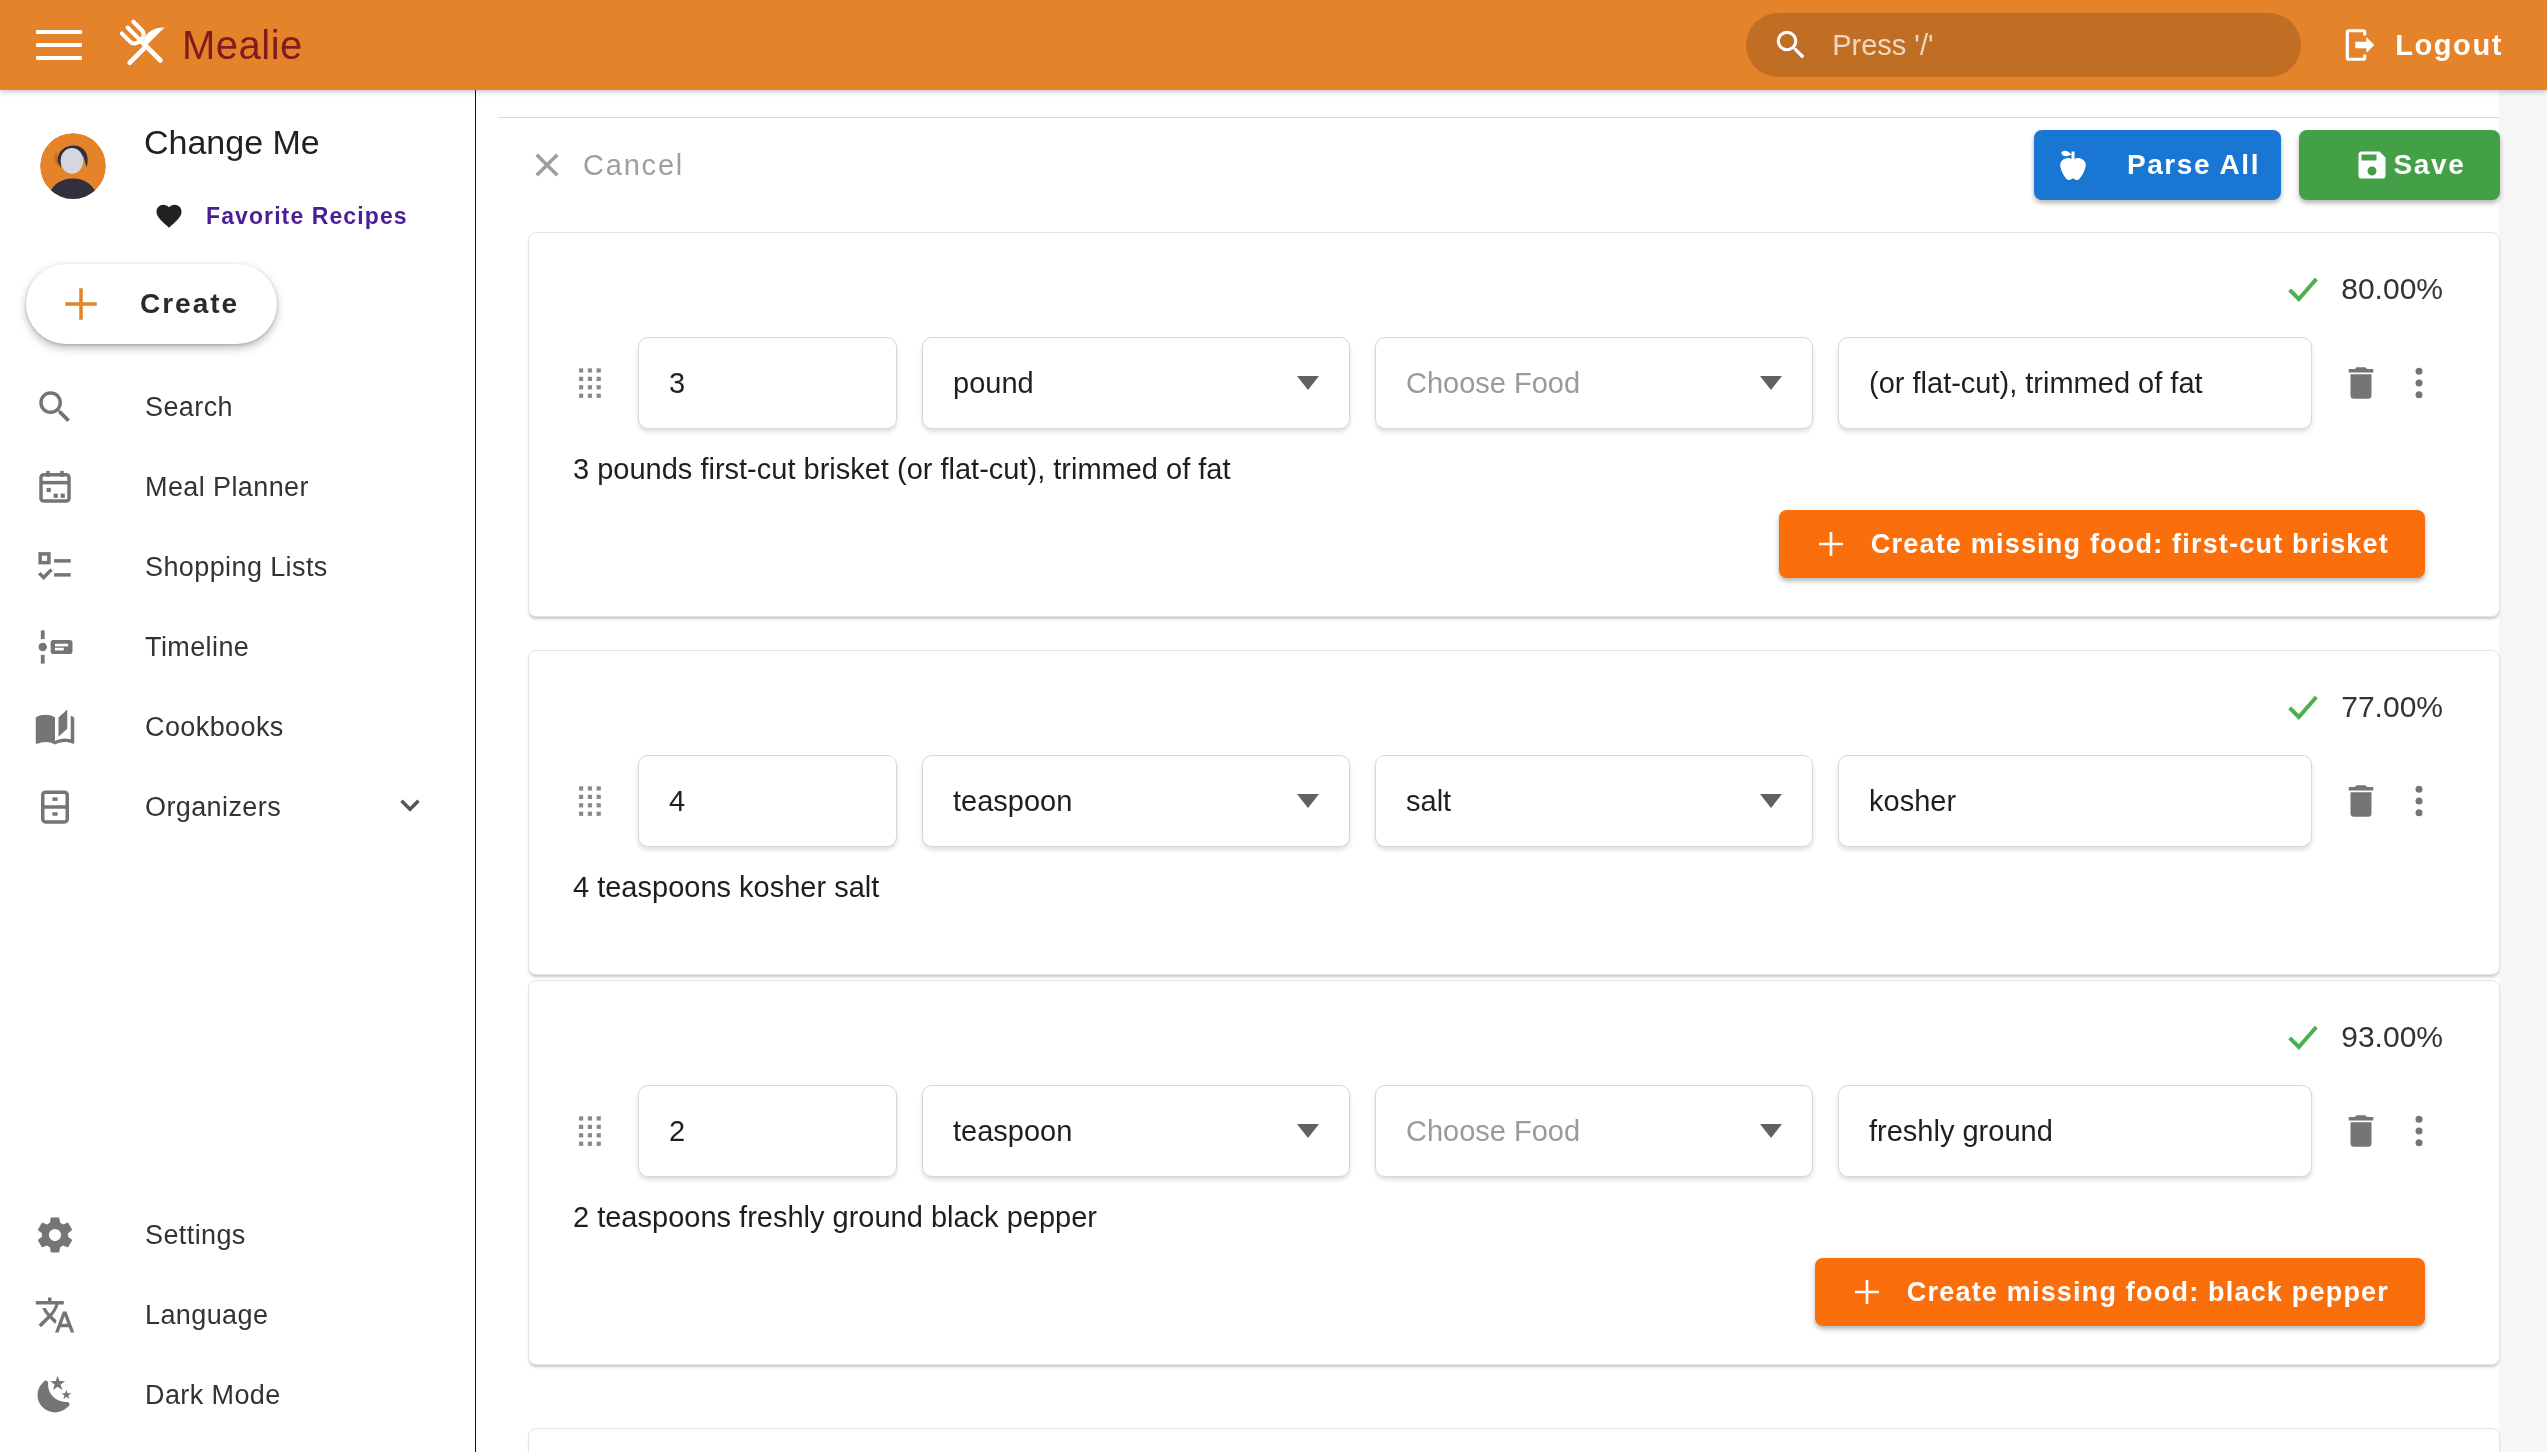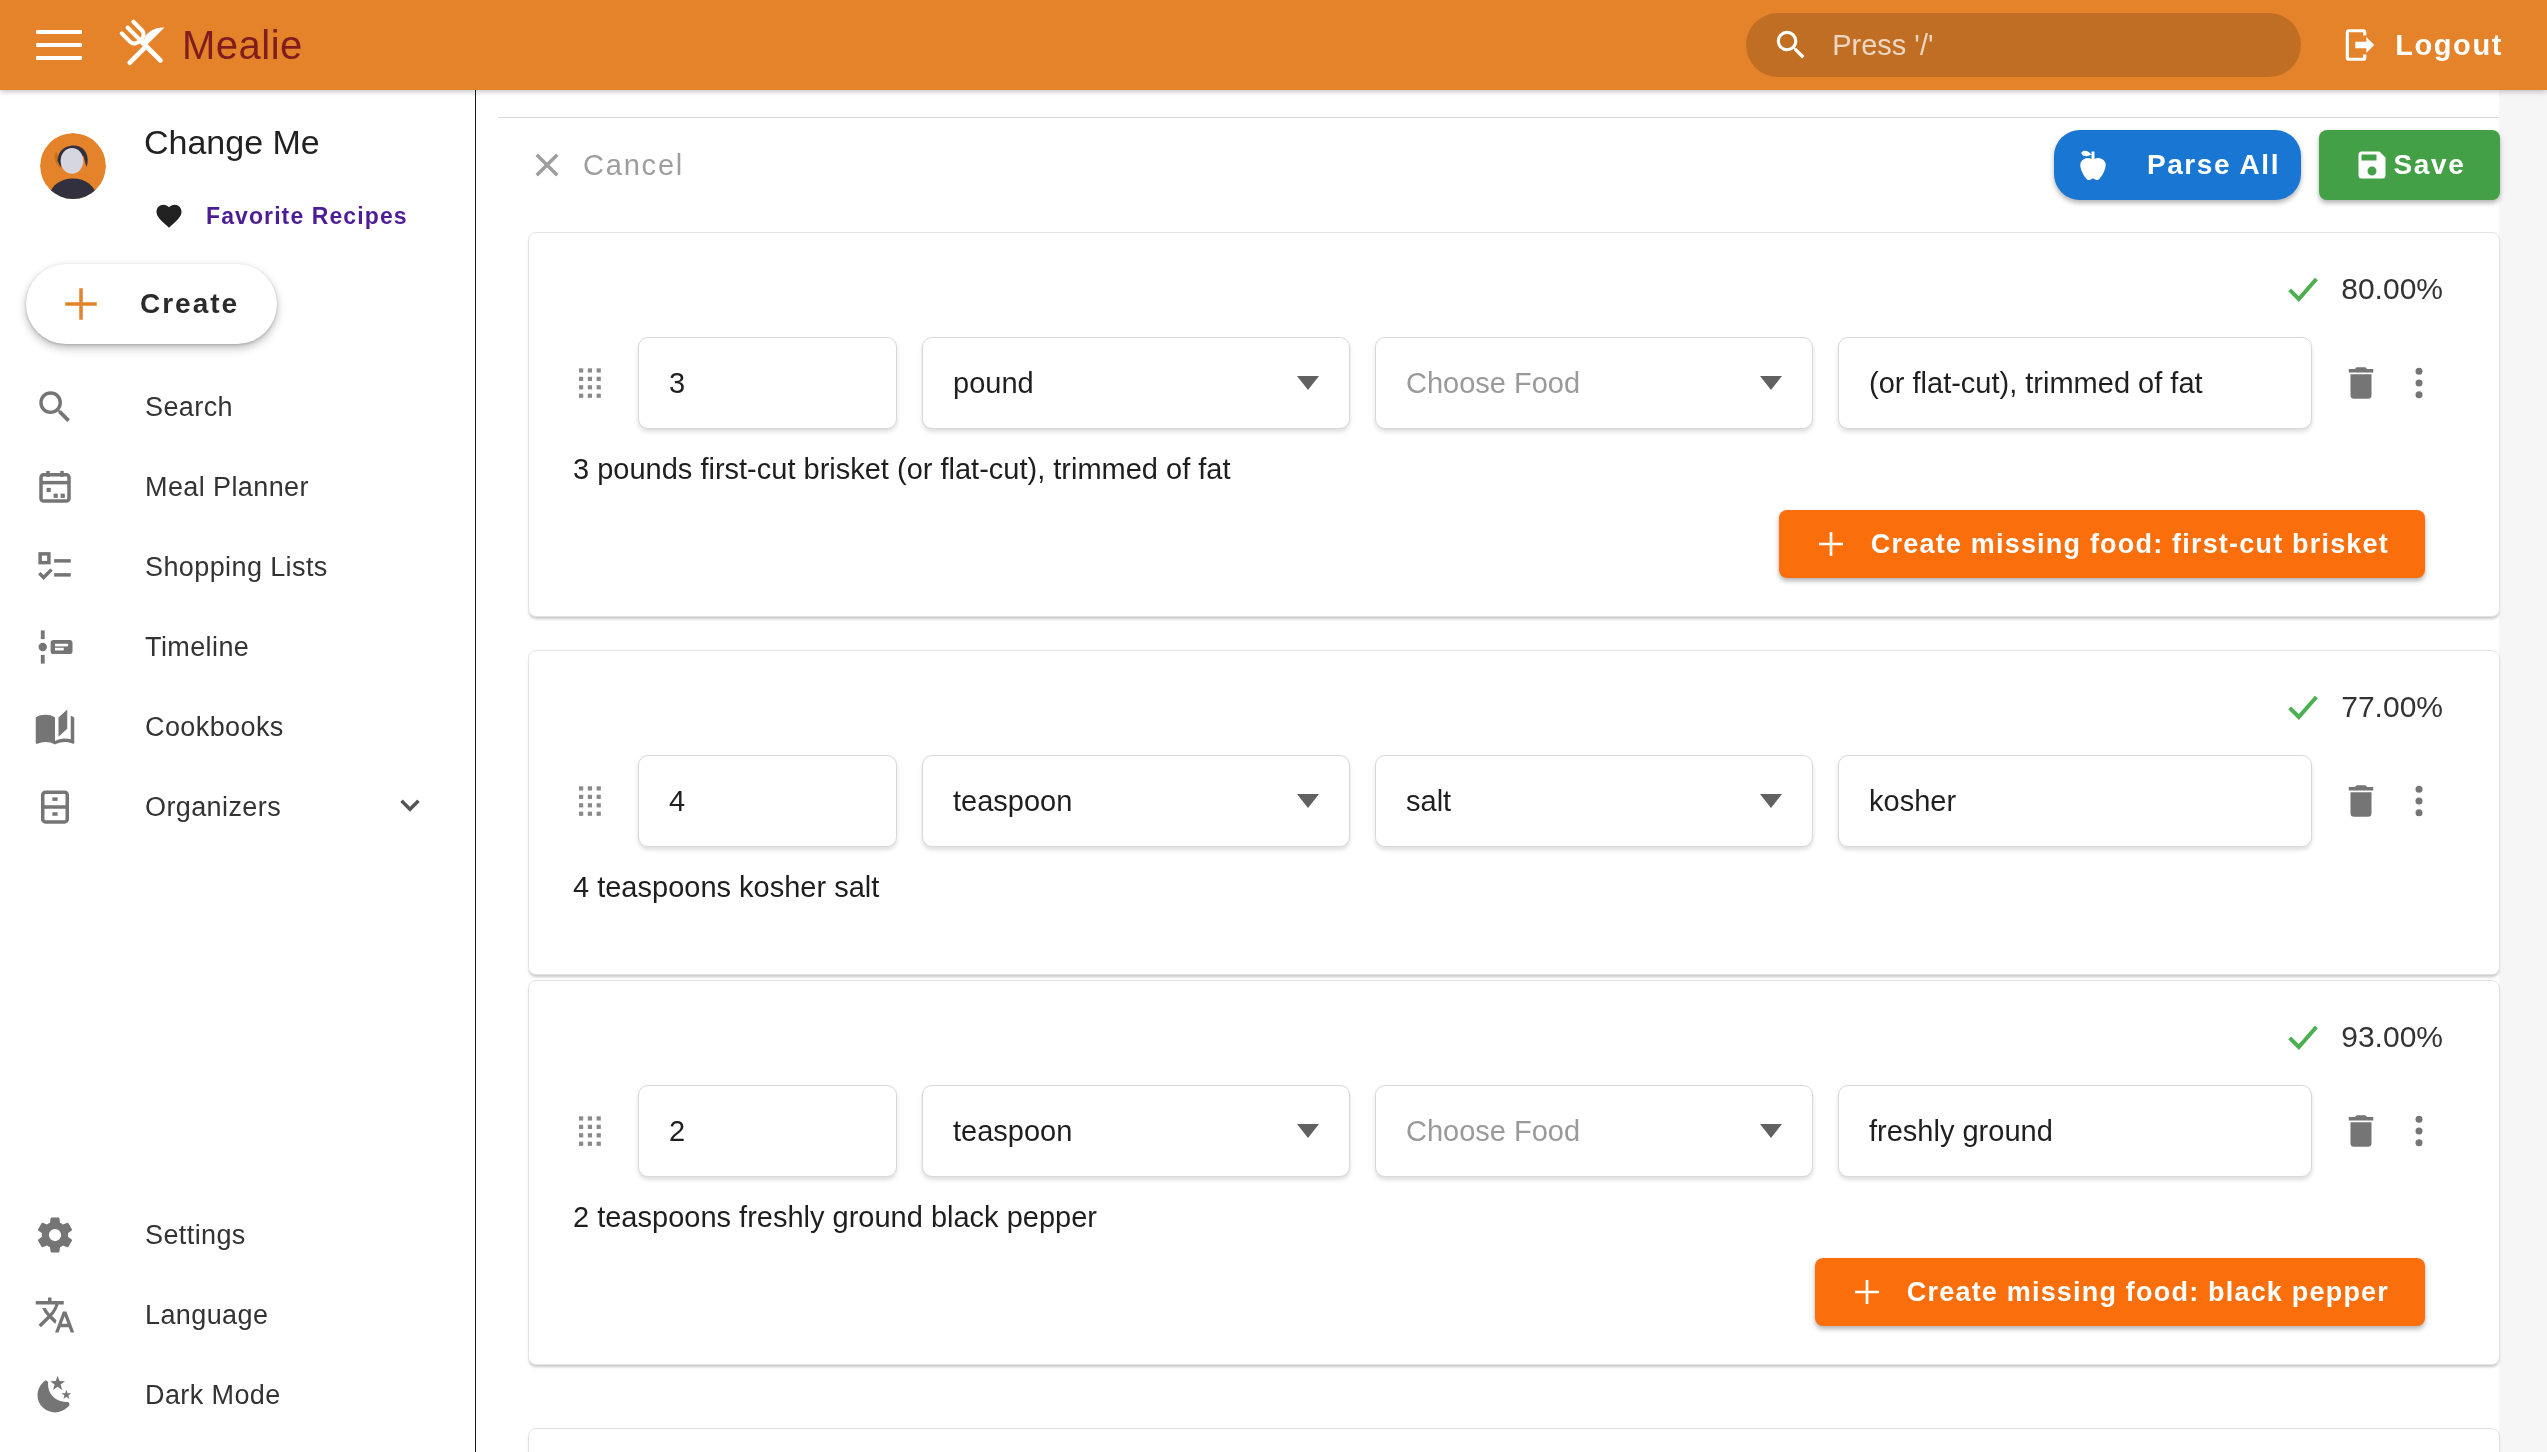--- a/index.html
+++ b/index.html
@@ -58,22 +58,22 @@
   .main{position:absolute;left:477px;top:90px;right:0;bottom:0;background:#fff;overflow:hidden;}
   .gutter{position:absolute;right:0;top:0;width:48px;bottom:0;background:#f6f6f6;}
   .topline{position:absolute;left:21px;right:48px;top:27px;height:1px;background:#D9D9D9;}
   .toolbar{position:absolute;left:51px;width:1972px;top:40px;height:70px;display:flex;align-items:center;}
   .cancel-btn{display:flex;align-items:center;gap:17px;cursor:pointer;}
   .cancel-btn .label{font-size:29px;font-weight:500;letter-spacing:1.8px;color:#9E9E9E;}
   .toolbar .spacer{flex:1;}
   .btn{display:flex;align-items:center;justify-content:center;height:70px;border-radius:8px;cursor:pointer;
        box-shadow:0 3px 5px rgba(0,0,0,.3);}
   .btn .label{color:#fff;font-size:28px;font-weight:700;letter-spacing:1.6px;}
-  .btn-parse{background:#1976D2;width:247px;gap:36px;border-radius:26px;}
-  .btn-save{background:#43A047;width:181px;gap:4px;margin-left:18px;}
+  .btn-parse{background:#1976D2;width:247px;gap:36px;}
+  .btn-save{background:#43A047;width:181px;gap:4px;margin-left:18px;padding-left:20px;}
   
   .card{
     position:absolute;left:51px;width:1972px;background:#fff;border:1px solid #E3E3E3;border-radius:8px;
     box-sizing:border-box;box-shadow:0 3px 3px -1px rgba(0,0,0,.22);
     padding:0 56px 0 44px;
   }
   .card-1{top:142px;height:385px;}
   .card-2{top:560px;height:325px;}
   .card-3{top:890px;height:385px;}
   .card-4{top:1338px;height:159px;}

